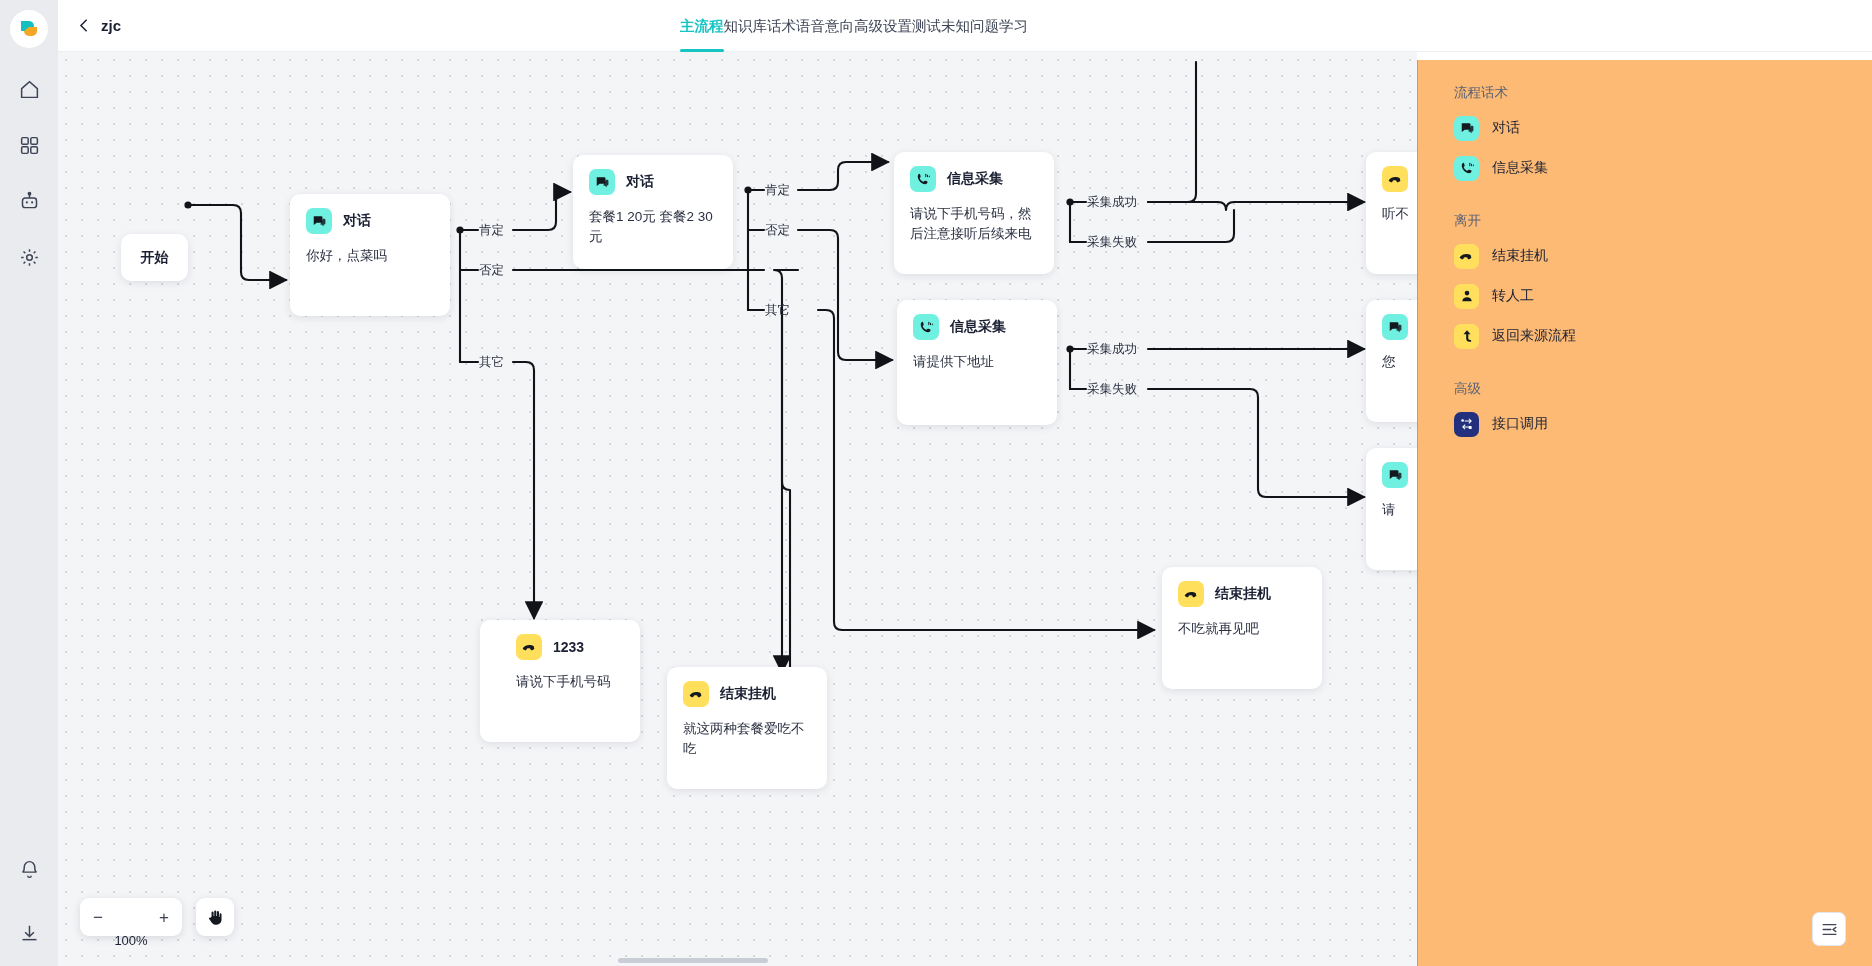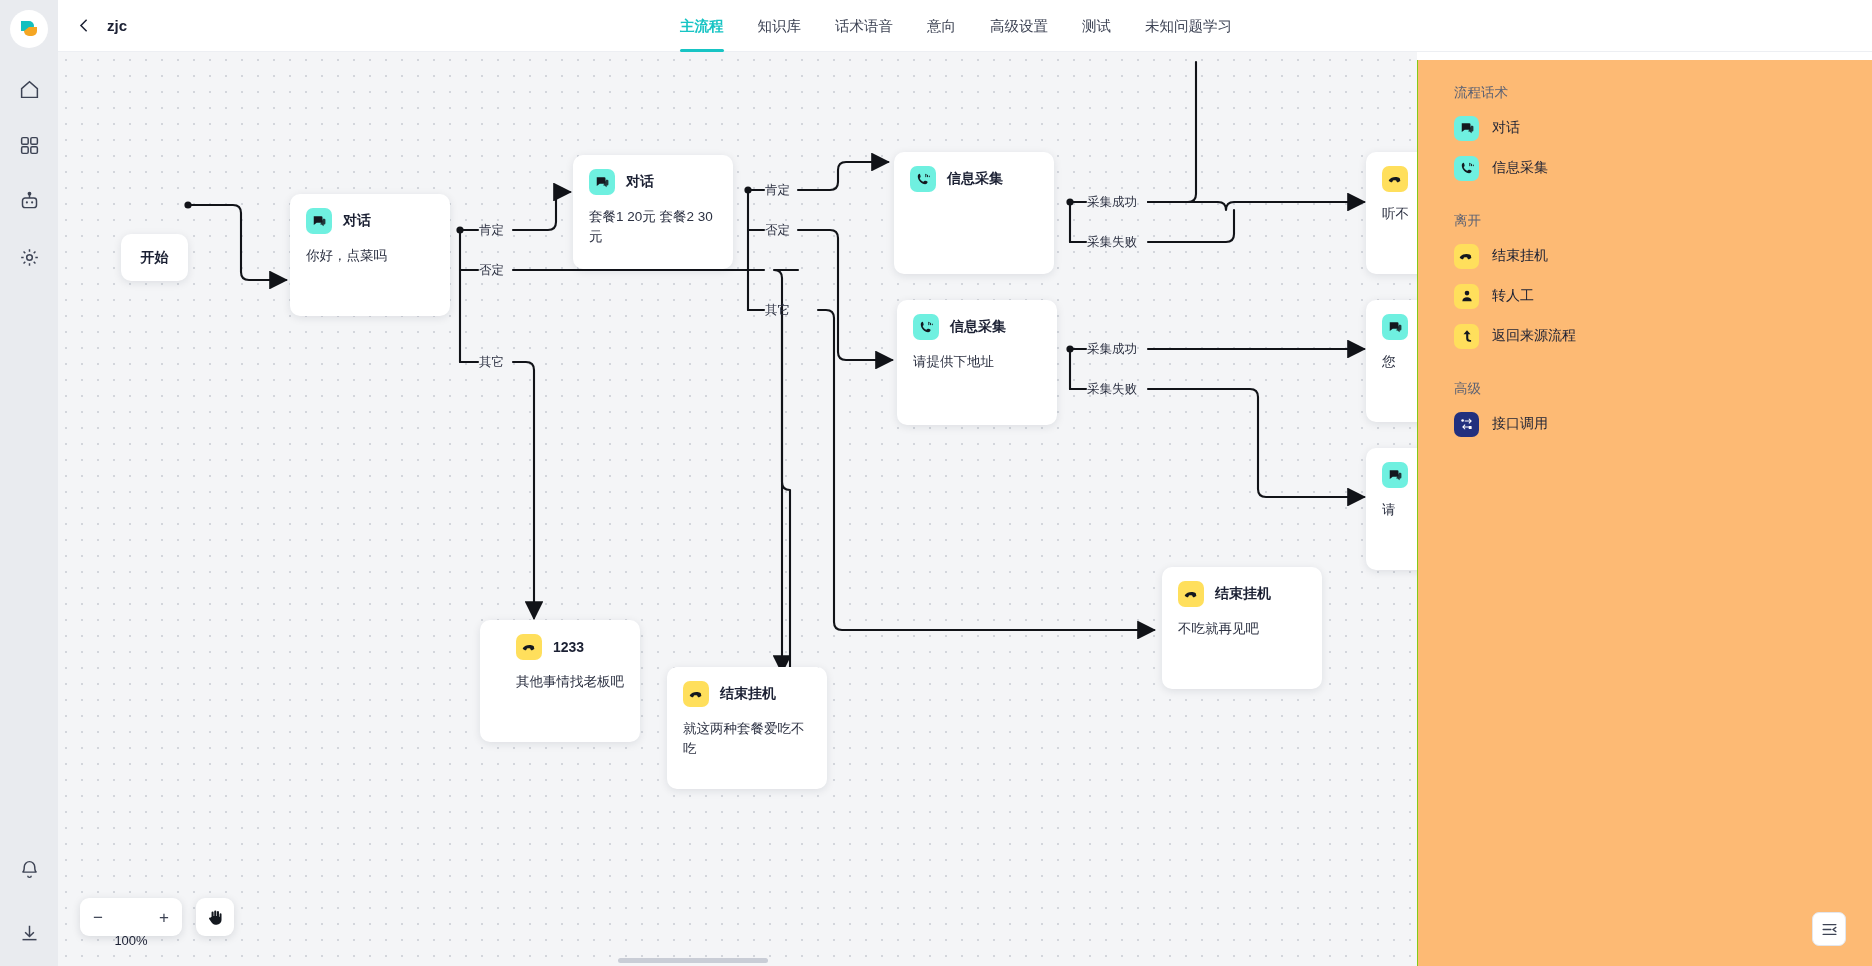--- a/index.html
+++ b/index.html
@@ -31,22 +31,22 @@
   .rail-bottom { position: absolute; bottom: 18px; left: 0; width: 58px;
                  display: flex; flex-direction: column; align-items: center; gap: 34px; }
 
   
   .header {
     position: absolute; left: 58px; top: 0; width: 1814px; height: 52px;
     background: #ffffff; border-bottom: 1px solid #edeff3;
     display: flex; align-items: center;
   }
   .hdr-back { margin-left: 18px; color: #1b2033; cursor: pointer; display:flex; align-items:center; }
-  .hdr-title { margin-left: 14px; font-size: 15px; font-weight: bold; color: #1b2033; }
-  .tabs { position: absolute; left: 622px; top: 0; height: 52px; display: flex; align-items: center; gap: 34px; }
+  .hdr-title { margin-left: 8px; font-size: 15px; font-weight: bold; color: #1b2033; }
+  .tabs { position: absolute; left: 622px; top: 0; height: 52px; display: flex; align-items: center; }
   .tab {
     font-size: 14.5px; color: #3d4354; cursor: pointer; position: relative;
     height: 52px; display: flex; align-items: center;
   }
   .tab.active { color: #17c4c4; font-weight: bold; }
   .tab.active::after {
     content: ""; position: absolute; left: 0; right: 0; bottom: 0;
     height: 3px; background: #17c4c4; border-radius: 2px;
   }
 
@@ -301,20 +301,21 @@
         <span class="nicon cyan">
           <svg width="14" height="14" viewBox="0 0 24 24" fill="#14181f">
             <path d="M6 3c1 0 2 4 2 5s-1.6 1.4-1.6 2.4c0 2.2 3.9 6.2 6.2 6.2 1 0 1.4-1.6 2.4-1.6s5 1 5 2-2 4-4.4 4C9.6 21 3 14.4 3 7.4 3 5 5 3 6 3z"></path>
             <rect x="16" y="3" width="1.6" height="6" rx=".7"></rect>
             <rect x="19" y="4.5" width="1.6" height="4.5" rx=".7"></rect>
             <rect x="22" y="6" width="1.6" height="3" rx=".7"></rect>
           </svg>
         </span>
         <span class="ntitle">信息采集</span>
       </div>
+      <div class="nbody">请说下手机号码，然后注意接听后续来电</div>
     </div>
 
     <div class="node" style="left:839px; top:248px; width:160px; height:125px;">
       <div class="node-hd">
         <span class="nicon cyan">
           <svg width="14" height="14" viewBox="0 0 24 24" fill="#14181f">
             <path d="M6 3c1 0 2 4 2 5s-1.6 1.4-1.6 2.4c0 2.2 3.9 6.2 6.2 6.2 1 0 1.4-1.6 2.4-1.6s5 1 5 2-2 4-4.4 4C9.6 21 3 14.4 3 7.4 3 5 5 3 6 3z"></path>
             <rect x="16" y="3" width="1.6" height="6" rx=".7"></rect>
             <rect x="19" y="4.5" width="1.6" height="4.5" rx=".7"></rect>
             <rect x="22" y="6" width="1.6" height="3" rx=".7"></rect>
@@ -327,21 +328,21 @@
 
     <div class="node" style="left:422px; top:568px; width:160px; height:122px;padding-left:20px;">
       <div class="node-hd">
         <span class="nicon yellow">
           <svg width="15" height="15" viewBox="0 0 24 24" fill="#14181f">
             <path d="M12 8c-4.5 0-8.4 2-10.2 4.2-.8 1-.5 2.2.4 2.7l2.5 1.4c.8.5 1.9.2 2.3-.7l.7-1.5c.2-.5.7-.8 1.3-.9 1-.2 2-.2 3 0 .6.1 1.1.4 1.3.9l.7 1.5c.4.9 1.5 1.2 2.3.7l2.5-1.4c.9-.5 1.2-1.7.4-2.7C20.4 10 16.5 8 12 8z"></path>
           </svg>
         </span>
         <span class="ntitle">1233</span>
       </div>
-      <div class="nbody">其他事情找老板吧</div>
+      <div class="nbody">请说下手机号码</div>
     </div>
 
     <div class="node" style="left:609px; top:615px; width:160px; height:122px;">
       <div class="node-hd">
         <span class="nicon yellow">
           <svg width="15" height="15" viewBox="0 0 24 24" fill="#14181f">
             <path d="M12 8c-4.5 0-8.4 2-10.2 4.2-.8 1-.5 2.2.4 2.7l2.5 1.4c.8.5 1.9.2 2.3-.7l.7-1.5c.2-.5.7-.8 1.3-.9 1-.2 2-.2 3 0 .6.1 1.1.4 1.3.9l.7 1.5c.4.9 1.5 1.2 2.3.7l2.5-1.4c.9-.5 1.2-1.7.4-2.7C20.4 10 16.5 8 12 8z"></path>
           </svg>
         </span>
         <span class="ntitle">结束挂机</span>

